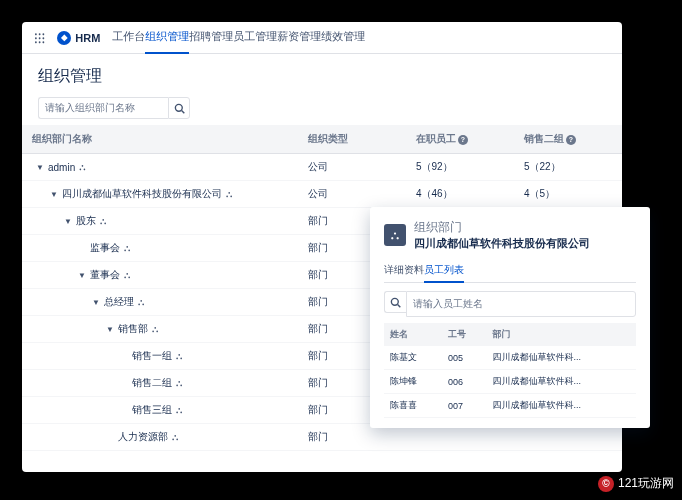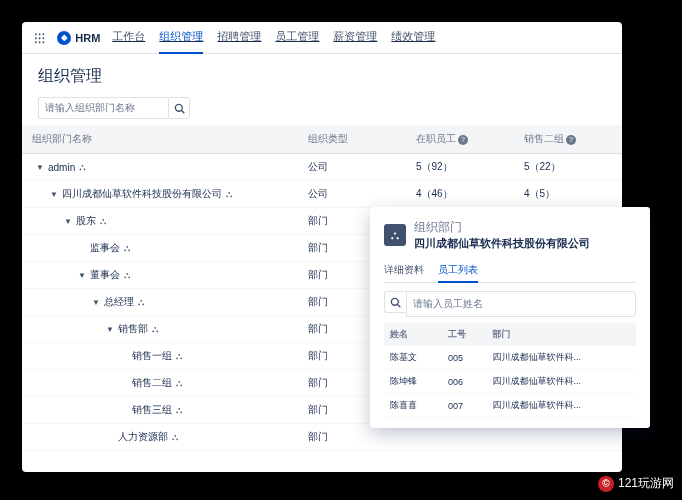--- a/index.html
+++ b/index.html
@@ -44,21 +44,21 @@
     width:130px; height:22px; font-size:10px; color:#6b778c;
     border:1px solid #dfe1e6; border-right:none; border-radius:3px 0 0 3px;
     padding:0 6px; display:flex; align-items:center; background:#fff;
   }
   .search-btn {
     width:22px; height:22px; border:1px solid #dfe1e6; border-radius:0 3px 3px 0;
     display:flex; align-items:center; justify-content:center; color:#42526e; background:#fff;
   }
   .table { width:100%; border-collapse:collapse; }
   .table thead th {
-    background:#f4f5f7; font-weight:400; font-size:10px; color:#6b778c;
+    background:#f4f5f7; font-weight:700; font-size:10px; color:#6b778c;
     text-align:left; padding:7px 10px; border-bottom:1px solid #dfe1e6;
   }
   .table tbody td {
     font-size:10px; padding:6px 10px; border-bottom:1px solid #f4f5f7;
   }
   .tree-cell { display:flex; align-items:center; gap:4px; }
   .tree-chevron { font-size:8px; color:#42526e; width:8px; display:inline-block; }
   .tree-spacer { display:inline-block; }
   .help-icon{
     display:inline-block;width:10px;height:10px;border-radius:50%;background:#6b778c;color:#fff;
@@ -72,21 +72,21 @@
     border-radius:3px;
     box-shadow:0 6px 18px rgba(9,30,66,.25);
     padding:12px 14px 10px;
   }
   .side-header{ display:flex; align-items:center; gap:8px; margin-bottom:8px;}
   .side-avatar{
     width:22px;height:22px;background:#42526e;border-radius:3px;display:flex;align-items:center;justify-content:center;color:#fff;font-size:12px;
   }
   .side-breadcrumb{ font-size:12px; color:#6b778c; }
   .side-title{ font-size:11px; font-weight:600; }
-  .side-tabs{ display:flex; gap:14px; border-bottom:1px solid #dfe1e6; margin-bottom:8px;}
+  .side-tabs{ display:flex; border-bottom:1px solid #dfe1e6; margin-bottom:8px;}
   .side-tab{ font-size:10px; color:#42526e; padding:4px 0; cursor:pointer;}
   .side-tab.active{ color:#0052cc; border-bottom:2px solid #0052cc; margin-bottom:-1px;}
   .side-search{ display:flex; margin-bottom:6px;}
   .side-search-btn{
     width:22px;height:22px;border:1px solid #dfe1e6;border-right:none;border-radius:3px 0 0 3px;
     display:flex;align-items:center;justify-content:center;color:#42526e;background:#fff;
   }
   .side-search-input{
     flex:1;height:26px;border:1px solid #dfe1e6;border-radius:0 3px 3px 0;
     font-size:10px;color:#6b778c;padding:0 6px;display:flex;align-items:center;background:#fff;
@@ -107,21 +107,21 @@
 <body>
 
 <div class="main-panel">
 
   <div class="topnav">
     <span class="app-switcher">⁝⁝⁝</span>
     <span class="brand">
       <span class="brand-logo">◆</span>
       <span>HRM</span>
     </span>
-    <span id="nav-container" style="display:flex;gap:14px;text-decoration:underline;">
+    <span id="nav-container" style="display:flex;">
         <span class="nav-item">工作台</span>
         <span class="nav-item active">组织管理</span>
         <span class="nav-item">招聘管理</span>
         <span class="nav-item">员工管理</span>
         <span class="nav-item">薪资管理</span>
         <span class="nav-item">绩效管理</span>
       </span>
   </div>
 
   <div class="page-section">

